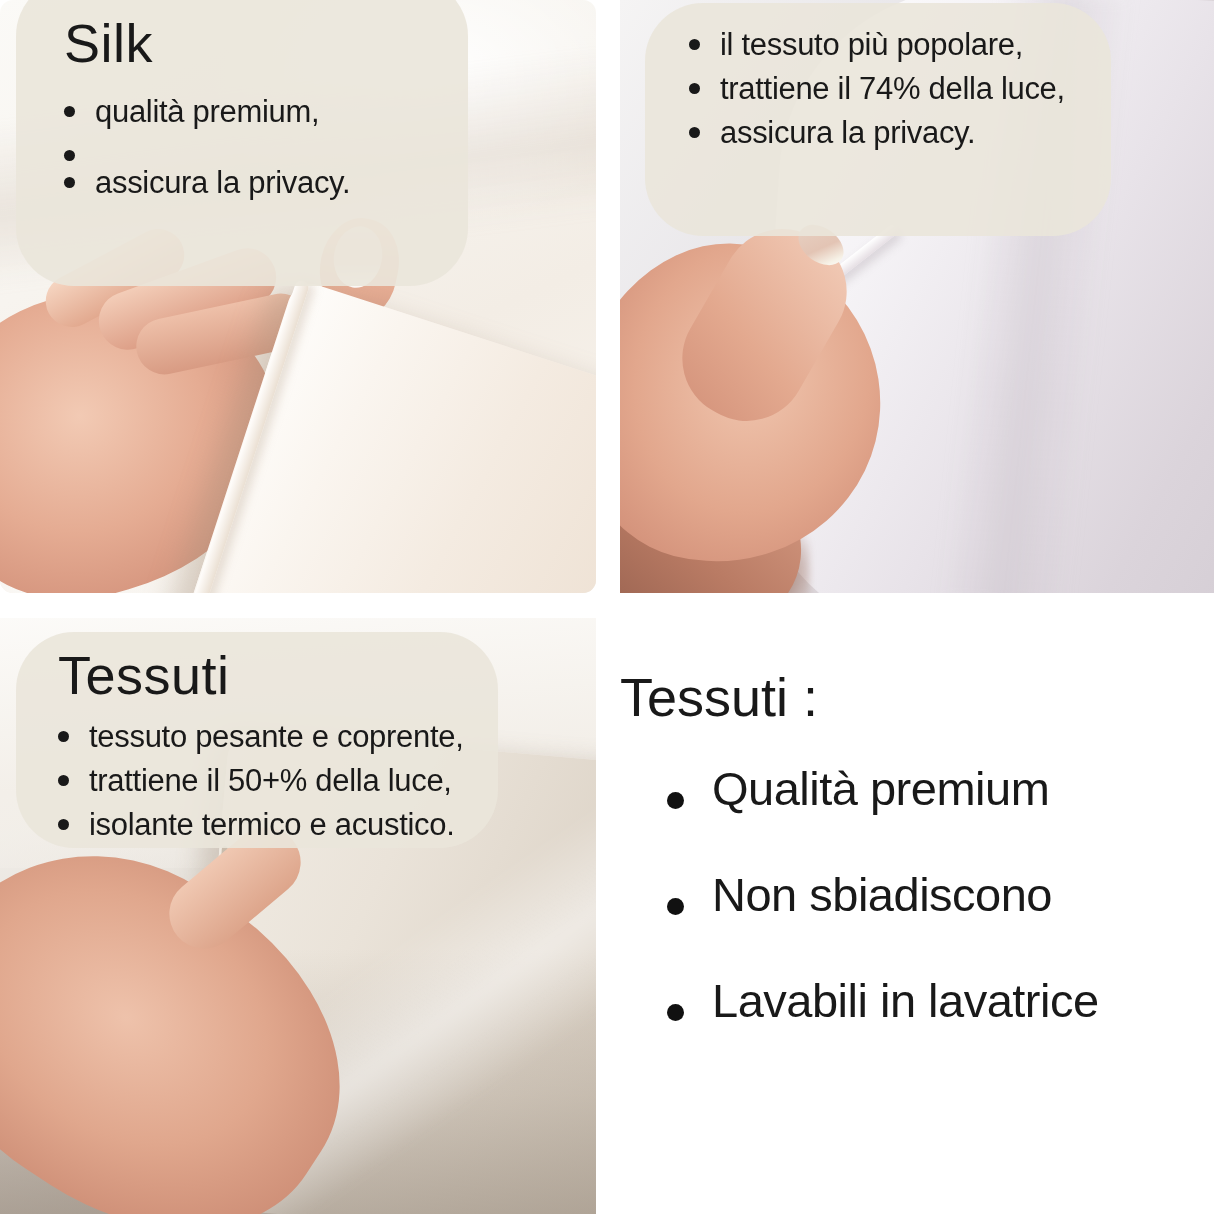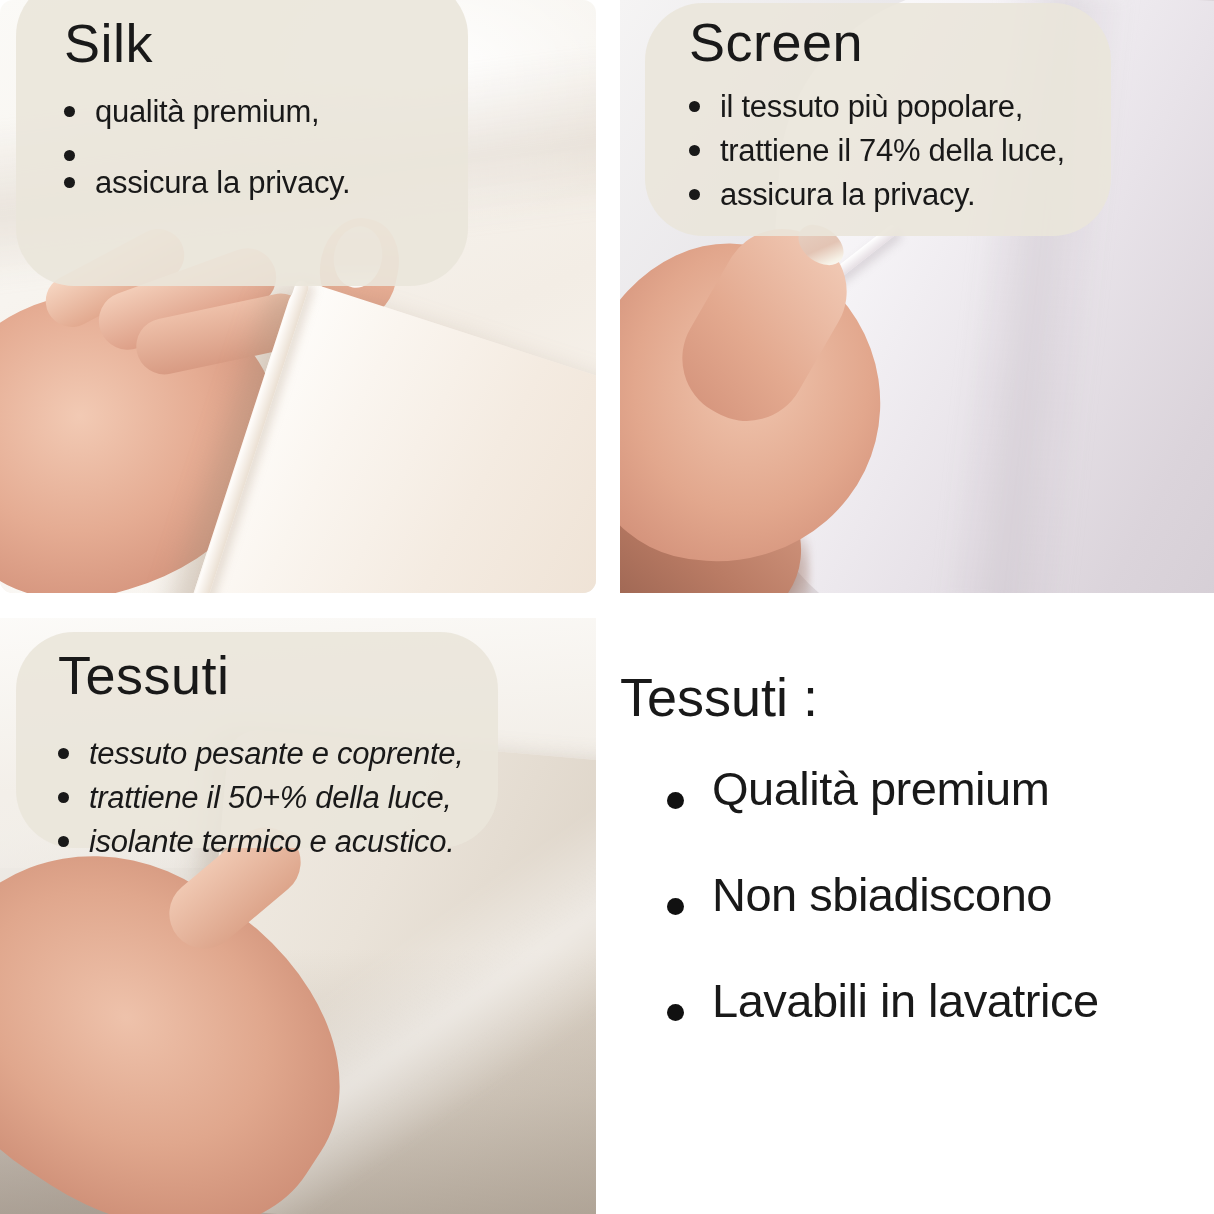--- a/index.html
+++ b/index.html
@@ -103,21 +103,21 @@
                  font-size:31px; line-height:44px; letter-spacing:-.3px; white-space:nowrap; }
   .info-box li .dot { flex:0 0 auto; width:11px; height:11px; border-radius:50%;
                       background:#191919; margin:16px 20px 0 0; }
   #box-silk     { left:16px;  top:-22px; width:452px; height:308px; padding:34px 10px 0 48px; }
   #box-silk li  { white-space:normal; }
   #box-silk li .txt { max-width:350px; }
   #box-silk ul  { margin-top:16px; }
   #box-screen   { left:25px;  top:3px;   width:466px; height:233px; padding:8px 0 0 44px; }
   #box-screen ul{ margin-top:12px; }
   #box-blackout { left:16px;  top:14px;  width:482px; height:216px; padding:12px 0 0 42px; }
-  #box-blackout ul { margin-top:26px;font-style:italic; }
+  #box-blackout ul { margin-top:9px; }
 
   
   #q-tessuti .t-title { position:absolute; left:0; top:48px; width:560px; text-align:left;
                         font-size:54px; line-height:62px; color:#191919; }
   #q-tessuti ul { position:absolute; left:47px; top:142px; margin:0; padding:0; list-style:none; }
   #q-tessuti li { display:flex; align-items:center; font-size:47px; line-height:58px;
                   letter-spacing:-.5px; white-space:nowrap; margin-bottom:48px; color:#191919; }
   #q-tessuti li .dot { flex:0 0 auto; width:17px; height:17px; border-radius:50%;
                        background:#111; margin:22px 28px 0 0; }
 </style>
@@ -160,21 +160,20 @@
     <div class="decor c-drape"></div>
     <div class="decor c-fold1"></div>
     <div class="decor c-hemv"></div>
     <div class="decor c-hemd"></div>
     <div class="decor c-wristshadow"></div>
     <div class="decor c-wrist"></div>
     <div class="decor c-palm"></div>
     <div class="decor c-thumb"></div>
     <div class="decor c-nail"></div>
     <div class="info-box" id="box-screen">
-      <h2>Screen</h2>
       <ul>
         <li>
             <span class="dot"></span>
             <span class="txt">il tessuto più popolare,</span>
           </li>
         <li>
             <span class="dot"></span>
             <span class="txt">trattiene il 74% della luce,</span>
           </li>
         <li>

